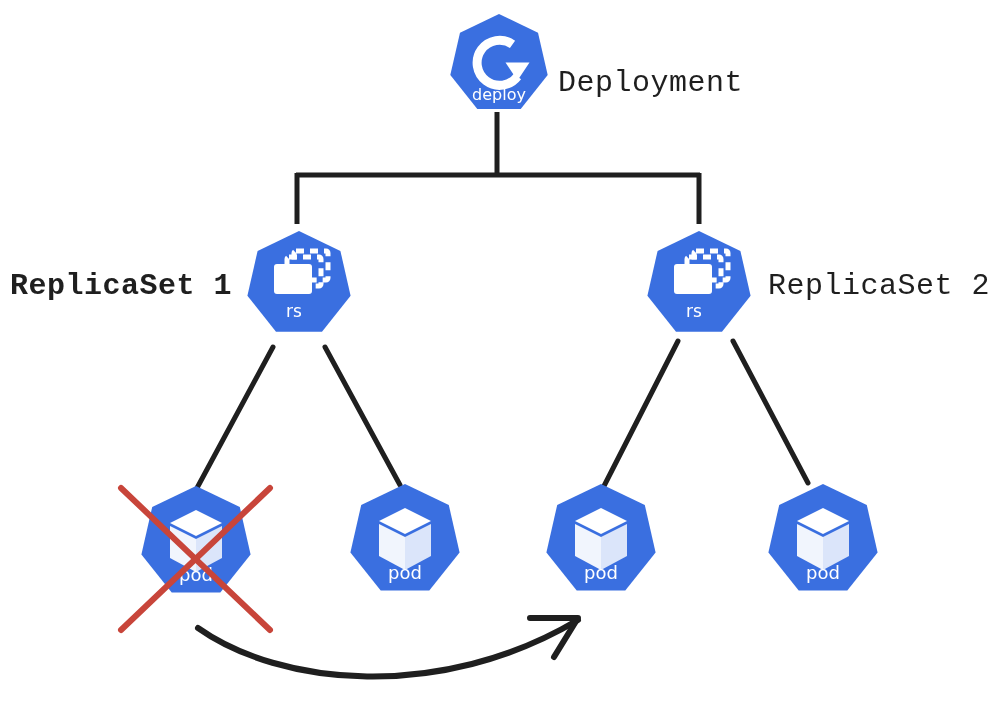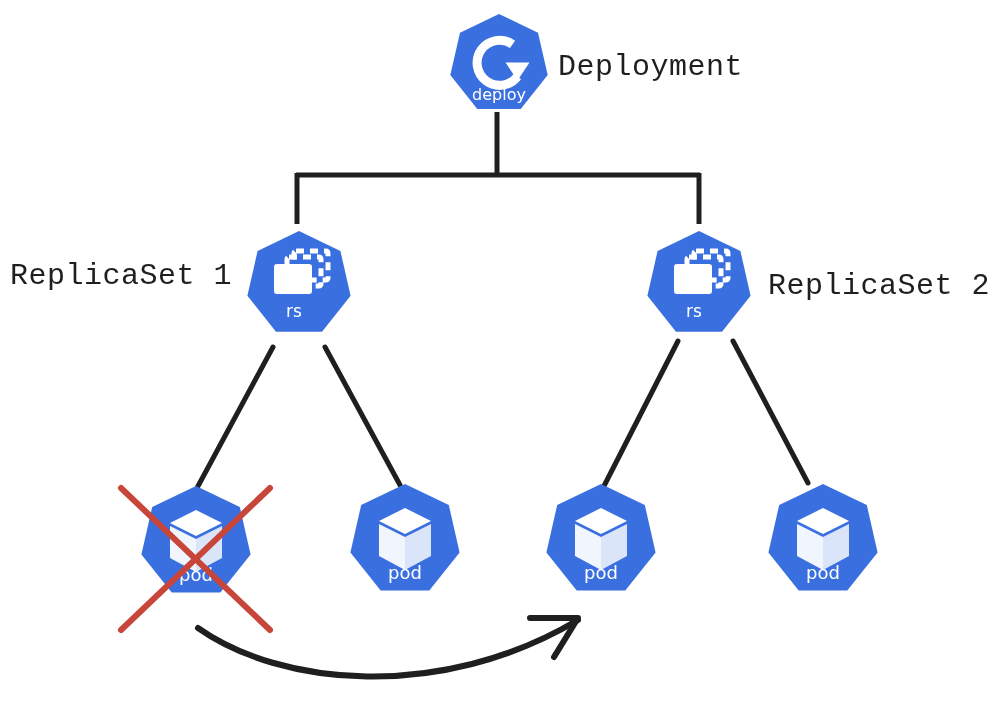--- a/index.html
+++ b/index.html
@@ -29,21 +29,21 @@
   .node-label {
     position: absolute;
     font-family: "Liberation Mono", "DejaVu Sans Mono", monospace;
     font-size: 30px;
     letter-spacing: 0.5px;
     color: #1f1f1f;
     white-space: nowrap;
     line-height: 1;
   }
   #label-deployment { left: 558px; top: 52px; }
-  #label-rs1 { left: 10px; top: 261px; }
+  #label-rs1 { left: 10px; top: 271px; font-weight: bold; }
   #label-rs2 { left: 768px; top: 271px; }
   .icon-caption {
     font-family: "DejaVu Sans", "Liberation Sans", sans-serif;
     fill: #ffffff;
     text-anchor: middle;
     font-weight: 500;
   }
 </style>
 </head>
 <body>
@@ -155,19 +155,19 @@
       </g>
       <text class="icon-caption" x="0" y="39" font-size="18">pod</text>
     </g>
 
     <g stroke="#1f1f1f" fill="none" stroke-width="6" stroke-linecap="round" stroke-linejoin="round">
       <path d="M 198,628 C 280,686 440,702 578,620"></path>
       <polyline points="530,618 578,618 554,657"></polyline>
     </g>
   </svg>
 
-  <div class="node-label" id="label-deployment" style="color: rgb(31, 31, 31);">Deployment</div>
+  <div class="node-label" id="label-deployment" style="color: rgb(31, 31, 31); margin-top: 16px;">Deployment</div>
 
   <div class="node-label" id="label-rs1" style="color: rgb(31, 31, 31);">ReplicaSet 1</div>
 
   <div class="node-label" id="label-rs2" style="color: rgb(31, 31, 31);">ReplicaSet 2</div>
 
 </div>
 
 </body></html>

